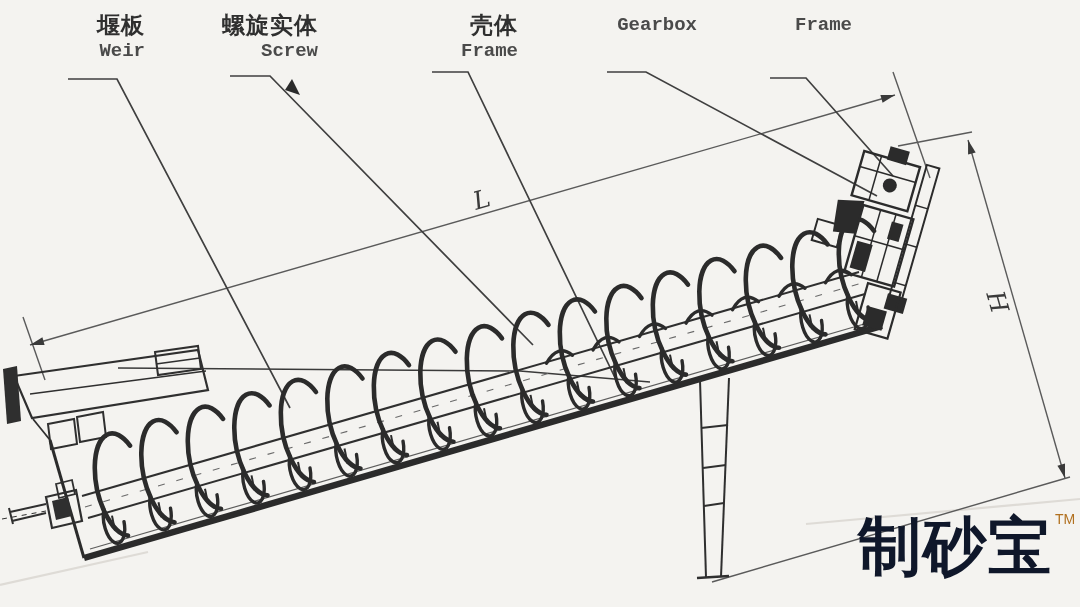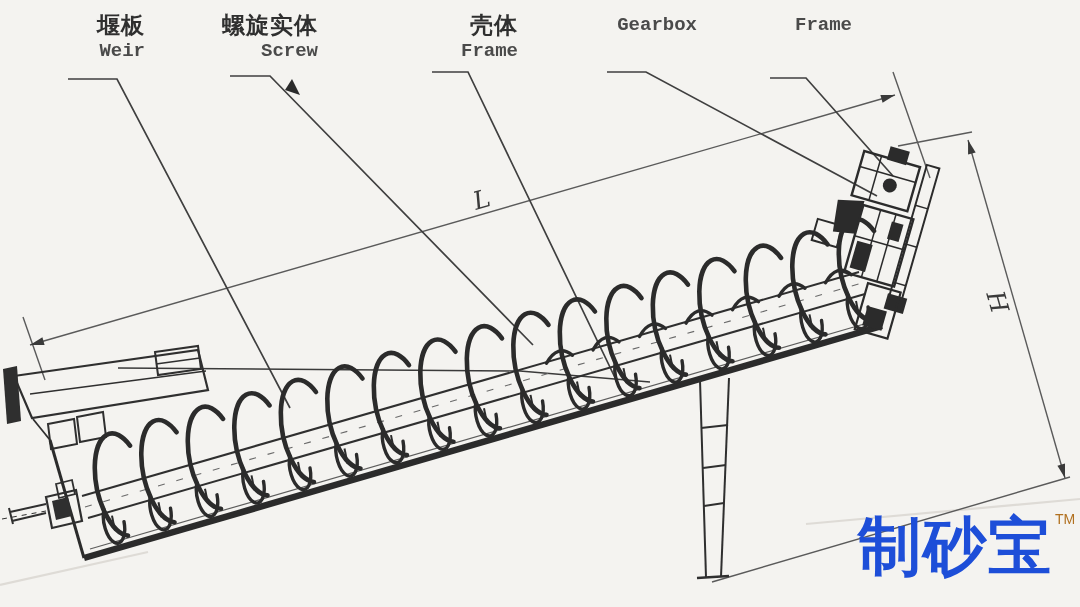--- a/index.html
+++ b/index.html
@@ -39,21 +39,21 @@
   #label-gearbox{left:585px; width:112px;}
   #label-motor  {left:742px; width:110px;}
   .brand{
     position:absolute;
     left:858px;top:504px;
     white-space:nowrap;
   }
   .brand-text{
     font-size:63px;
     font-weight:bold;
-    color:#1d4ed8;
+    color:#0f172a;
     letter-spacing:2px;
     font-family:"DejaVu Sans","Liberation Sans",sans-serif;
   }
   .brand-tm{
     font-size:14px;
     font-weight:normal;
     color:#b1701f;
     vertical-align:44px;
     margin-left:2px;
     font-family:"Liberation Sans",sans-serif;

